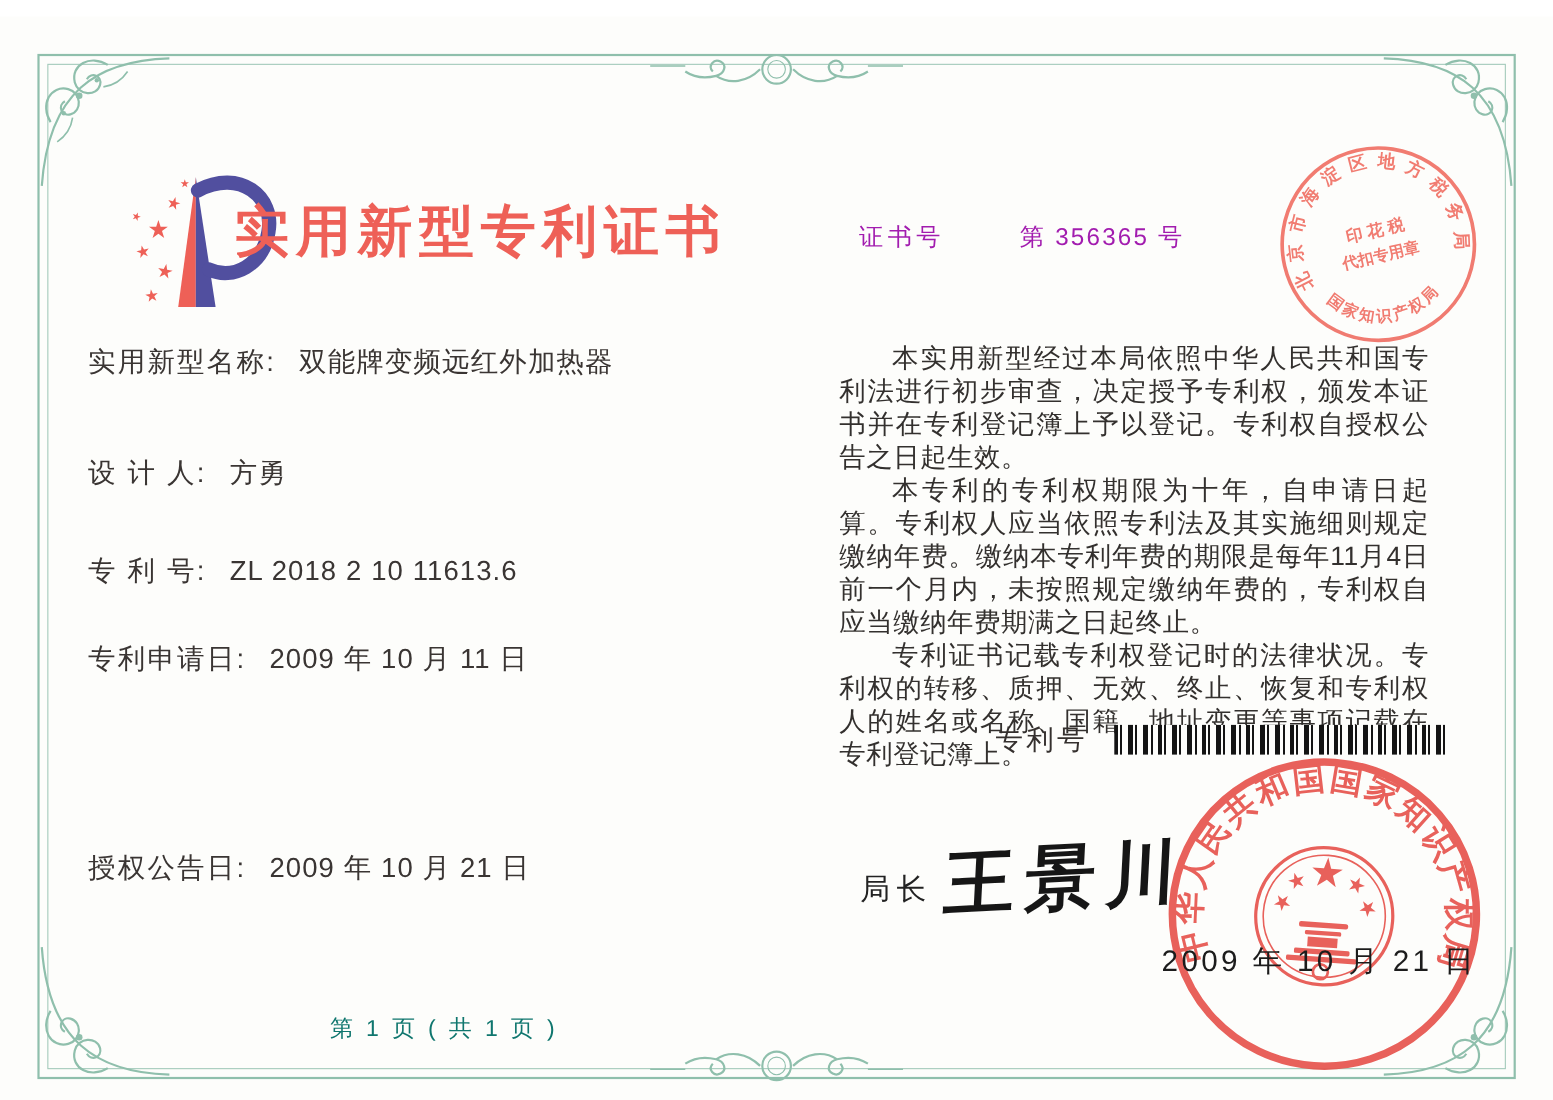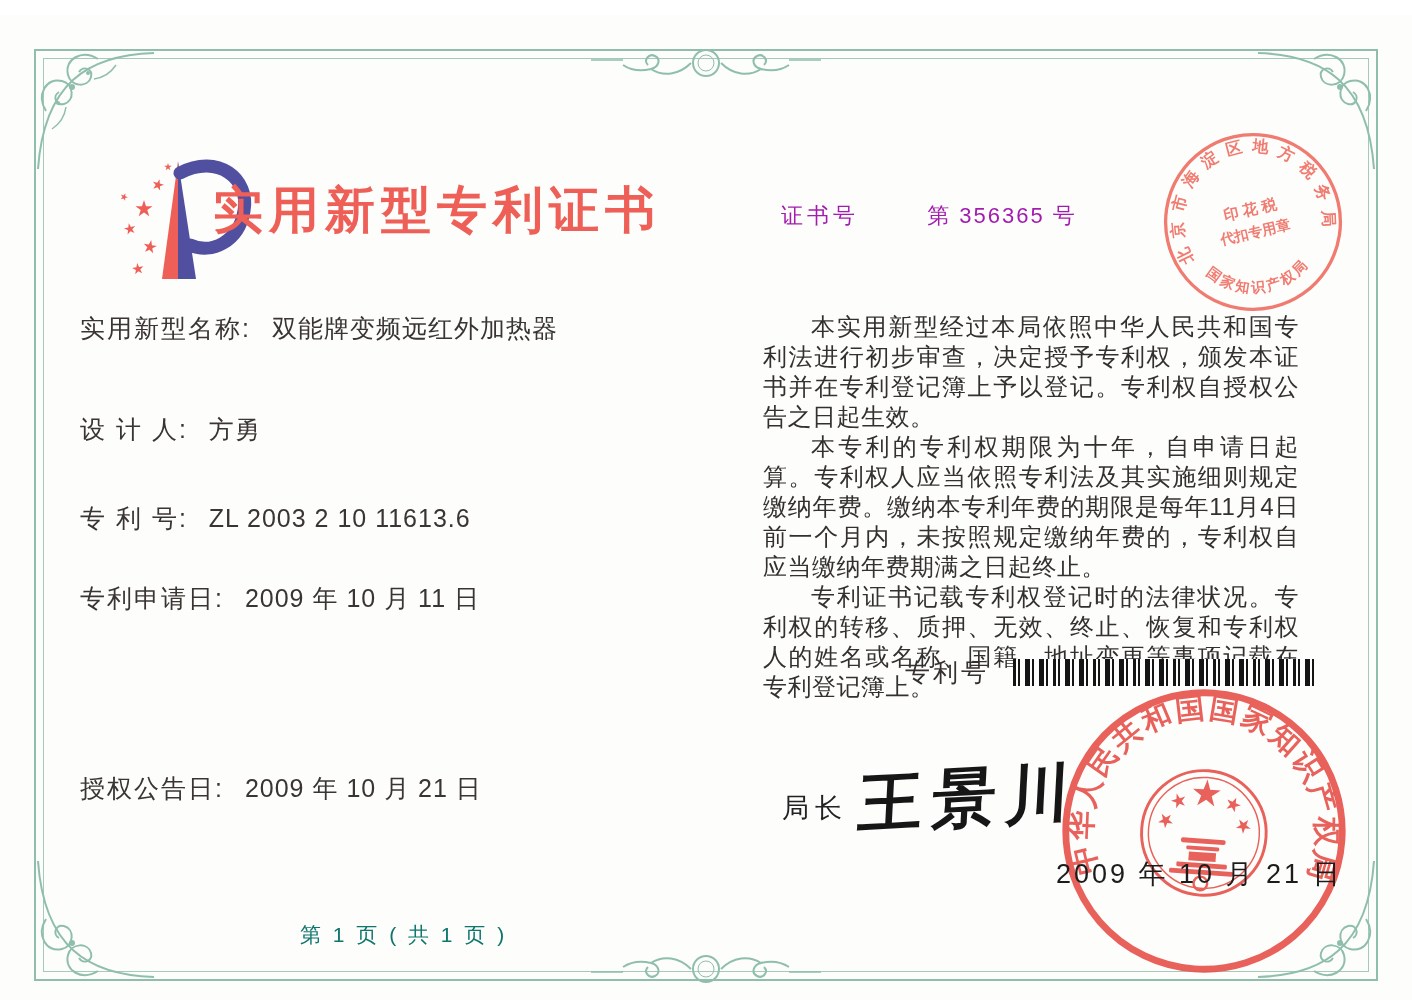--- a/index.html
+++ b/index.html
@@ -176,21 +176,21 @@
   <div class="field" style="top:297px">
     <span class="lab">实用新型名称:</span>
     <span class="val">双能牌变频远红外加热器</span>
   </div>
   <div class="field" style="top:398px">
     <span class="lab">设 计 人:</span>
     <span class="val">方勇</span>
   </div>
   <div class="field" style="top:487px">
     <span class="lab">专 利 号:</span>
-    <span class="val">ZL 2003 2 10 11613.6</span>
+    <span class="val">ZL 2018 2 10 11613.6</span>
   </div>
   <div class="field" style="top:567px">
     <span class="lab">专利申请日:</span>
     <span class="val">2009 年 10 月 11 日</span>
   </div>
   <div class="field" style="top:757px">
     <span class="lab">授权公告日:</span>
     <span class="val">2009 年 10 月 21 日</span>
   </div>
 

